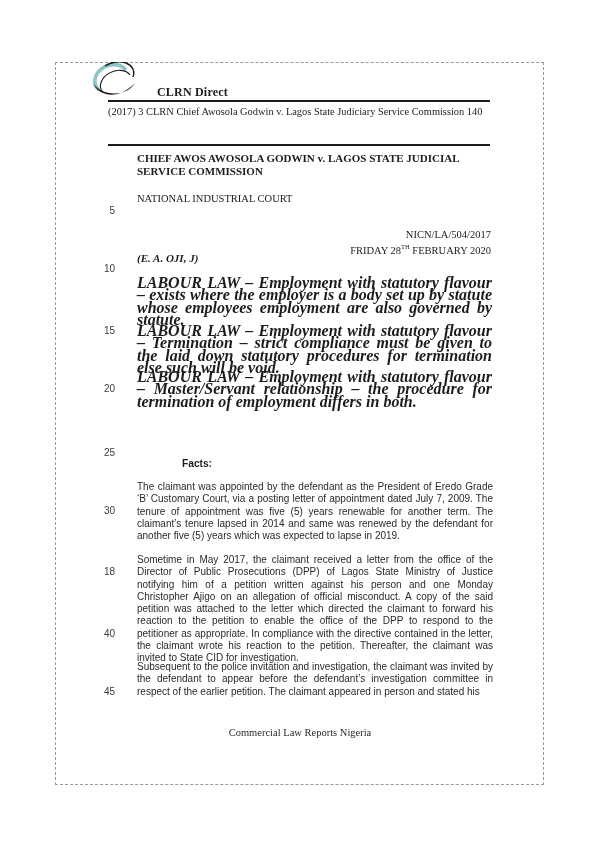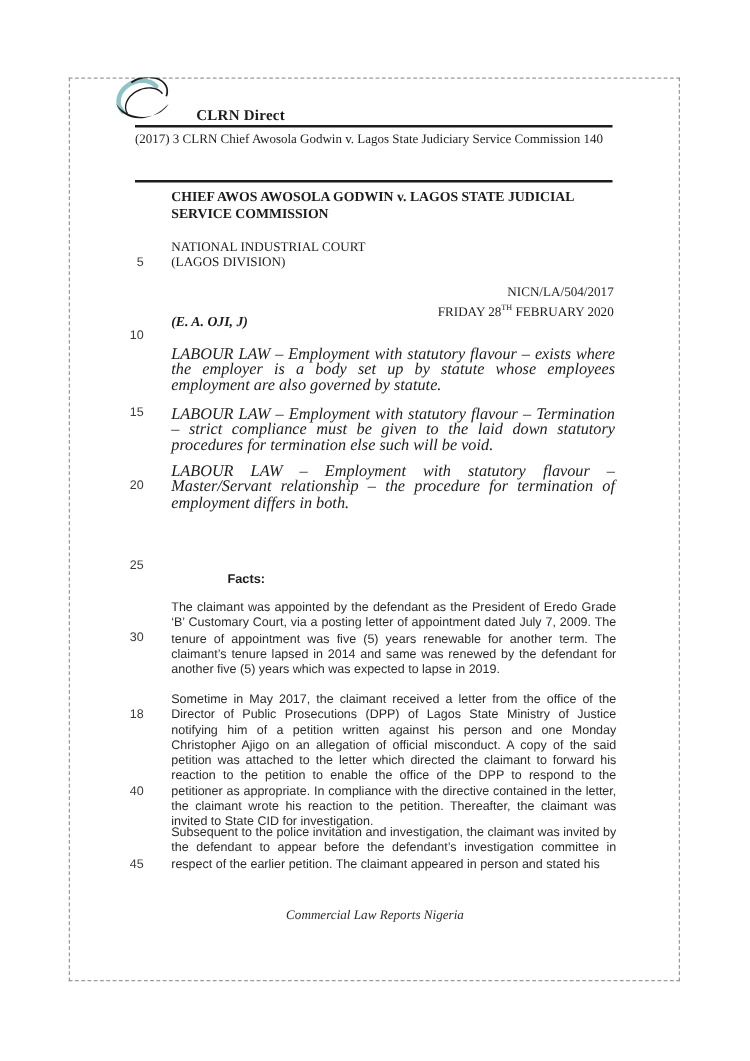--- a/index.html
+++ b/index.html
@@ -22,39 +22,39 @@
   .rule { background:#1c1c1c; height:1.6px; width:382px; left:108px; }
   .rule-1 { top:100px; }
   .rule-2 { top:144px; }
   .citation { left:108px; top:106px; width:386px; font-size:10.4px; white-space:nowrap; }
   .case-title { left:137px; top:152px; width:356px; font-weight:bold; font-size:11px; line-height:12.5px; }
   .court { left:137px; top:193px; width:356px; font-size:10.5px; line-height:12.3px; }
   .suit { left:137px; top:229px; width:354px; text-align:right; font-size:10.5px; line-height:12.3px; }
   .sup-ord { font-size:6.5px; vertical-align:super; letter-spacing:0; }
   .judge { left:137px; top:252px; font-weight:bold; font-style:italic; font-size:11px; }
   .headnote {
-    left:137px; width:355px; font-weight:normal; font-style:italic;
-    font-size:13px; line-height:12.3px; text-align:justify;
+    left:137px; width:355px; font-weight:bold; font-style:italic;
+    font-size:16px; line-height:12.3px; text-align:justify;
   }
   .hn-1 { top:277px; } .hn-2 { top:325px; } .hn-3 { top:371px; } .hn-4 { top:411px; }
   .sans { font-family:"Liberation Sans", sans-serif; }
   .facts-heading { left:137px; top:458px; font-weight:bold; font-size:10.2px;margin-left:45px; }
   .facts-para {
     left:137px; width:356px; font-size:10px; line-height:12.25px;
     text-align:justify; color:#2a2a2a;
   }
   .fp-1 { top:481px; } .fp-2 { top:554px; } .fp-3 { top:661px; }
   .line-no {
     left:85px; width:30px; text-align:right; font-size:10px; color:#3a3a3a;
     font-family:"Liberation Sans", sans-serif;
   }
   .ln-5 { top:205px; } .ln-10 { top:263px; } .ln-15 { top:325px; }
   .ln-20 { top:383px; } .ln-25 { top:447px; } .ln-30 { top:505px; }
   .ln-35 { top:566px; } .ln-40 { top:628px; } .ln-45 { top:686px; }
-  .footer { left:110px; top:727px; width:380px; text-align:center; font-style:italic; font-size:10.5px; color:#2a2a2a; }
+  .footer { left:110px; top:727px; width:380px; text-align:center; font-size:10.5px; color:#2a2a2a; }
   .logo { left:90px; top:62px; width:48px; height:40px; }
 </style>
 </head>
 <body>
 
 <div class="page">
 
   <div class="dashed-frame abs"></div>
 
   <svg class="logo abs" viewBox="0 0 48 40" aria-hidden="true">
@@ -64,21 +64,20 @@
     <path d="M 12 29 A 15 11 -24 0 1 40 13" fill="none" stroke-width="1.1" stroke="#1a1a1a"></path>
   </svg>
   <div class="brand abs">CLRN Direct</div>
   <div class="rule rule-1 abs"></div>
   <div class="citation abs">(2017) 3 CLRN Chief Awosola Godwin v. Lagos State Judiciary Service Commission 140</div>
   <div class="rule rule-2 abs"></div>
 
   <div class="case-title abs">CHIEF AWOS AWOSOLA GODWIN v. LAGOS STATE JUDICIAL SERVICE COMMISSION</div>
   <div class="court abs">
     <div>NATIONAL INDUSTRIAL COURT</div>
-    <div>(LAGOS DIVISION)</div>
   </div>
   <div class="suit abs">
     <div>NICN/LA/504/2017</div>
     <div><span>FRIDAY 28</span><span class="sup-ord">TH</span><span> FEBRUARY 2020</span></div>
   </div>
   <div class="judge abs">(E. A. OJI, J)</div>
 
   <div class="headnote hn-1 abs">LABOUR LAW – Employment with statutory flavour – exists where the employer is a body set up by statute whose employees employment are also governed by statute.</div>
   <div class="headnote hn-2 abs">LABOUR LAW – Employment with statutory flavour – Termination – strict compliance must be given to the laid down statutory procedures for termination else such will be void.</div>
   <div class="headnote hn-3 abs">LABOUR LAW – Employment with statutory flavour – Master/Servant relationship – the procedure for termination of employment differs in both.</div>

